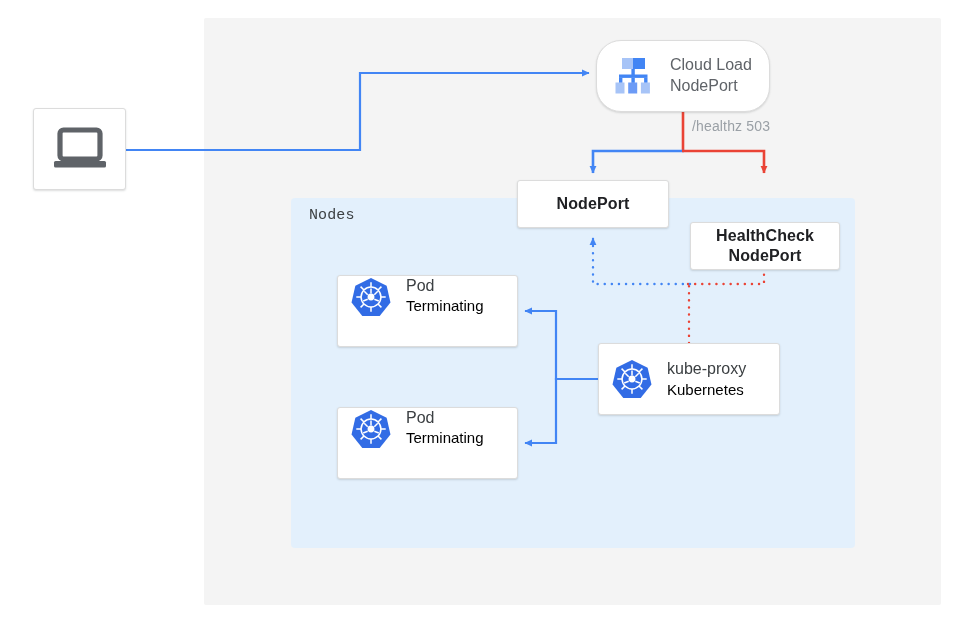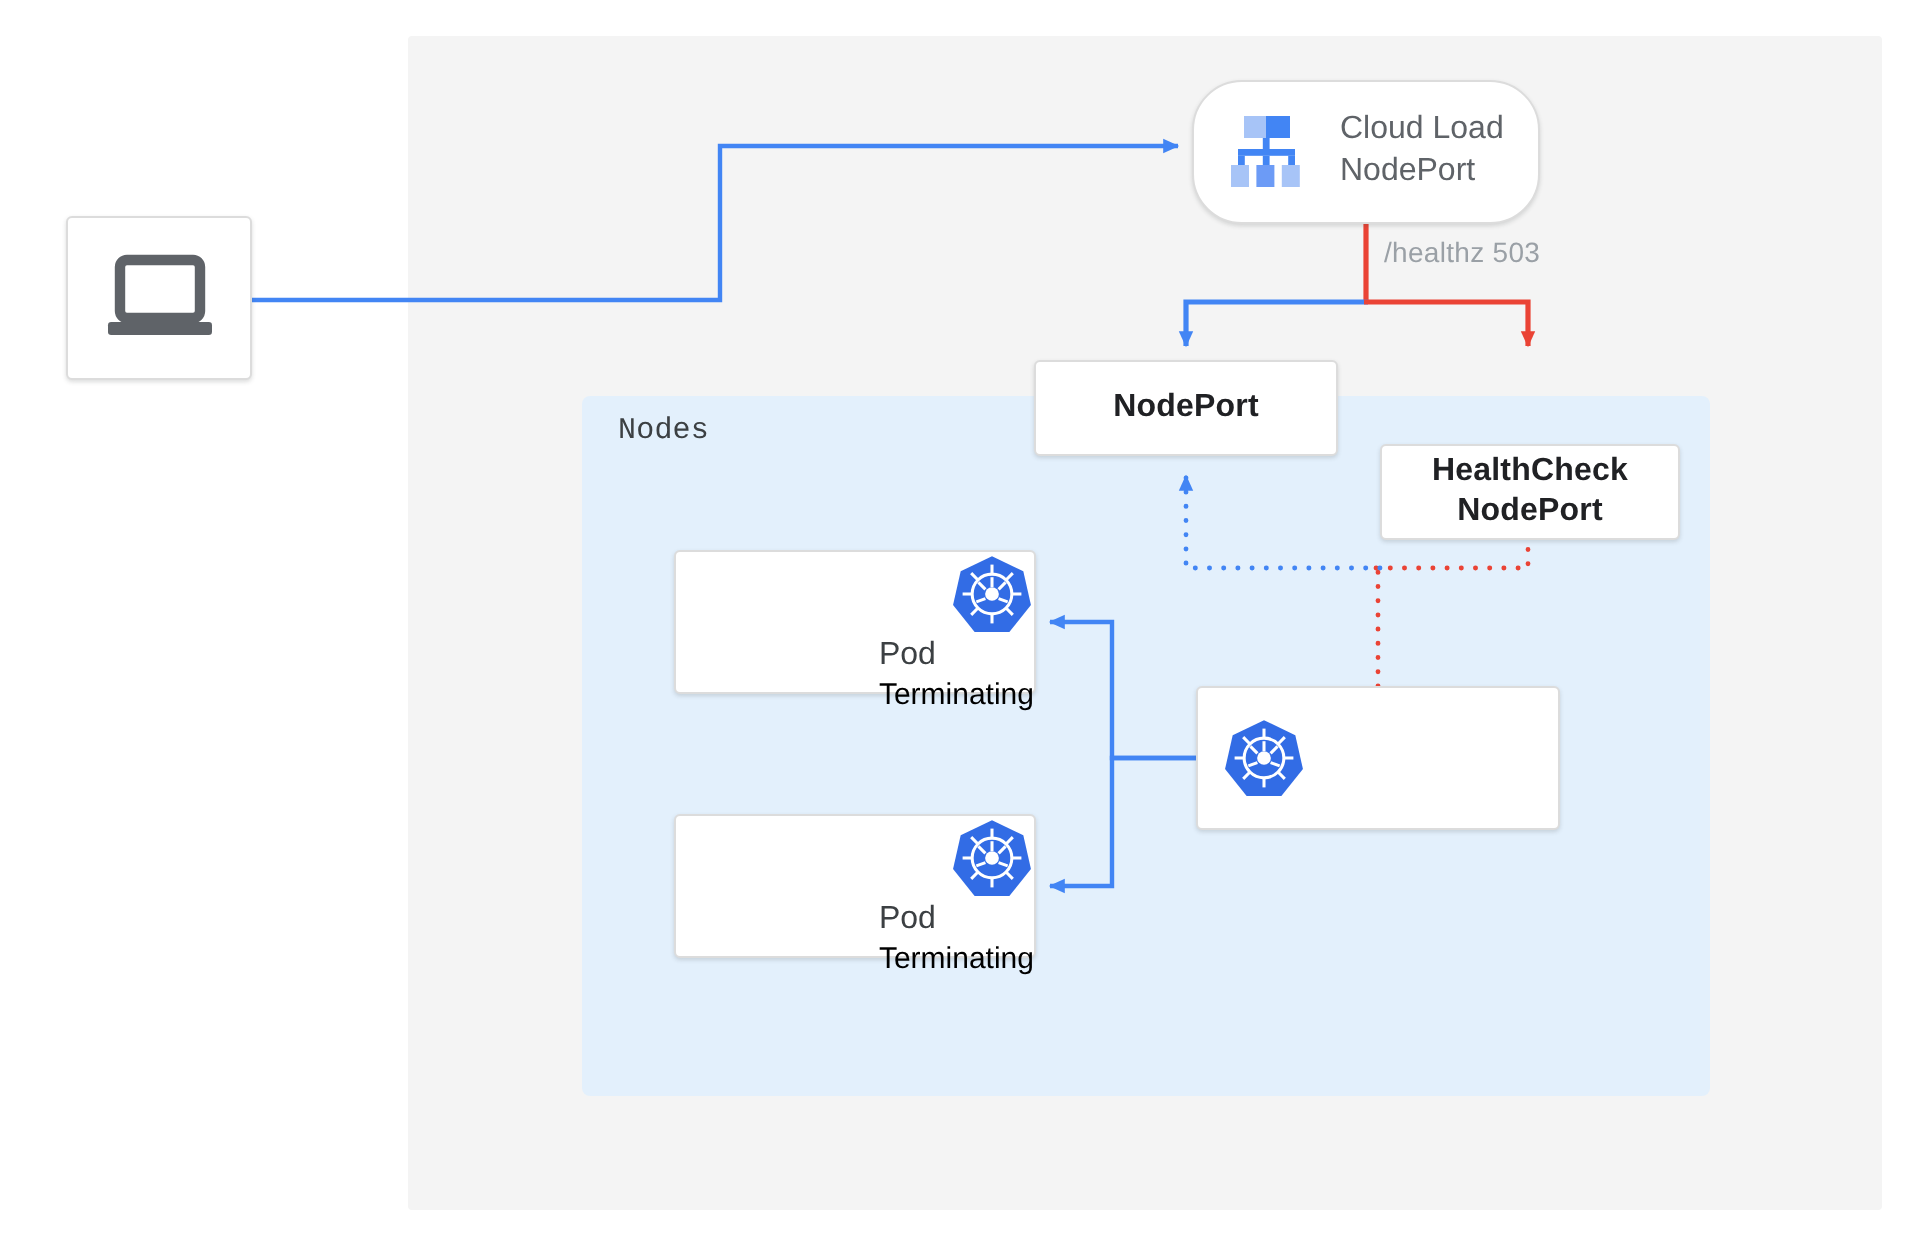--- a/index.html
+++ b/index.html
@@ -62,21 +62,21 @@
     left: 517px; top: 180px; width: 152px; height: 48px;
     display: flex; align-items: center; justify-content: center;
   }
   .card-hcnodeport {
     left: 690px; top: 180px; width: 150px; height: 48px;
     display: flex; align-items: center; justify-content: center; margin-top: 42px;
   }
   .card-pod1 { left: 337px; top: 275px; width: 181px; height: 72px; }
   .card-pod2 { left: 337px; top: 407px; width: 181px; height: 72px; }
   .card-pod1, .card-pod2 {
-    display: flex; align-items: flex-end; padding-left: 12px; flex-direction: column;
+    display: flex; align-items: flex-start; padding-left: 12px;
   }
   .card-kubeproxy {
     left: 598px; top: 343px; width: 182px; height: 72px;
     display: flex; align-items: center; padding-left: 12px;
   }
   .icon-box { flex: 0 0 auto; display: flex; align-items: center; justify-content: center; }
   .txt-block { margin-left: 14px; line-height: 1.28; }
   .txt-primary { font-size: 16px; color: #3c4043; }
   .txt-secondary { font-size: 15px; color: #000000; }
   .txt-bold {
@@ -246,15 +246,19 @@
           <line x1="29.35" y1="14.65" x2="32.9" y2="11.1"></line>
           <line x1="14.65" y1="29.35" x2="11.1" y2="32.9"></line>
           <line x1="22" y1="18.4" x2="22" y2="13.2"></line>
           <line x1="25.45" y1="19.6" x2="29.1" y2="15.9"></line>
           <line x1="25.45" y1="24.4" x2="30.2" y2="26.1"></line>
           <line x1="18.55" y1="24.4" x2="13.8" y2="26.1"></line>
           <line x1="18.55" y1="19.6" x2="14.9" y2="15.9"></line>
         </g>
       </svg>
     </span>
+    <span class="txt-block">
+      <div class="txt-primary">kube-proxy</div>
+      <div class="txt-secondary">Kubernetes</div>
+    </span>
   </div>
 
 </div>
 
 </body></html>

